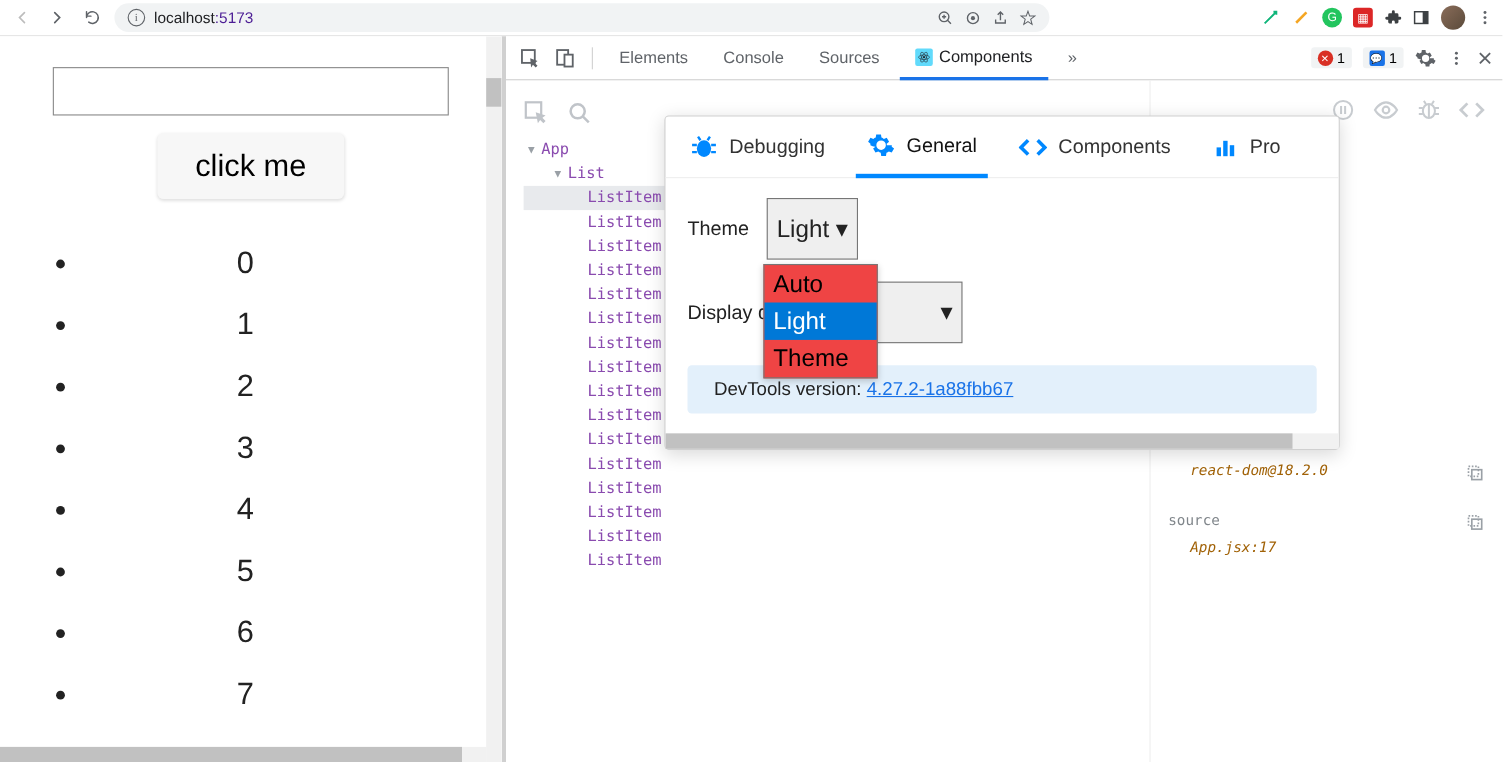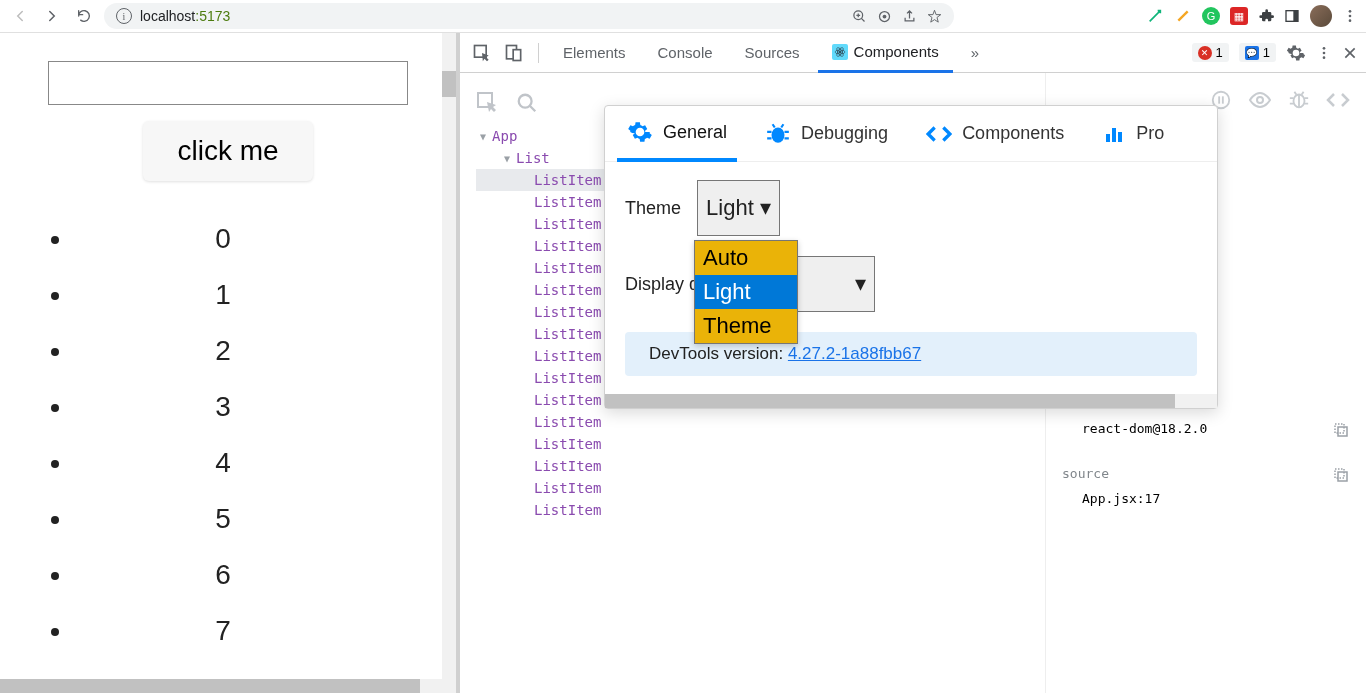--- a/index.html
+++ b/index.html
@@ -5,21 +5,21 @@
 * { margin: 0; padding: 0; box-sizing: border-box; }
 body { font-family: -apple-system, BlinkMacSystemFont, "Segoe UI", Arial, sans-serif; font-size: 13px; background: #fff; width: 1366px; height: 693px; overflow: hidden; position: relative; }
 
 
 .browser-bar { height: 33px; background: #fff; display: flex; align-items: center; padding: 0 8px; gap: 8px; border-bottom: 1px solid #e0e0e0; }
 .nav-btn { width: 24px; height: 24px; display: flex; align-items: center; justify-content: center; color: #5f6368; cursor: pointer; border-radius: 12px; }
 .nav-btn.disabled { color: #bdbdbd; }
 .url-bar { flex: 1; height: 26px; background: #f1f3f4; border-radius: 14px; display: flex; align-items: center; padding: 0 12px; gap: 8px; max-width: 850px; }
 .url-info-icon { width: 16px; height: 16px; border: 1.5px solid #5f6368; border-radius: 50%; display: flex; align-items: center; justify-content: center; font-size: 10px; color: #5f6368; font-family: serif; }
 .url-text { color: #202124; font-size: 14px; }
-.url-text .host { color: #4d7c0f; }
+.url-text .host { color: #4c1d95; }
 .url-right { margin-left: auto; display: flex; gap: 10px; color: #5f6368; align-items: center; }
 .toolbar-right { display: flex; gap: 10px; align-items: center; margin-left: auto; }
 .ext-icon { width: 18px; height: 18px; border-radius: 3px; display: flex; align-items: center; justify-content: center; font-size: 11px; color: #fff; }
 .avatar { width: 22px; height: 22px; border-radius: 50%; background: linear-gradient(135deg,#8a6d5a,#5a4a3a); }
 
 
 .main { display: flex; height: calc(100% - 33px); }
 .left-pane { width: 456px; position: relative; overflow: hidden; background: #fff; }
 .left-content { padding: 20px 24px; position: relative; }
 .text-input { width: 360px; height: 44px; border: 1px solid #888; background: #fff; margin: 8px auto 16px; display: block; }
@@ -53,41 +53,41 @@
 .tree-row { padding: 3px 0 3px 4px; display: flex; align-items: center; gap: 6px; }
 .tree-row.sel { background: #e8eaed; }
 .tree-caret { color: #9aa0a6; font-size: 10px; }
 .tree-indent-1 { padding-left: 28px; }
 .tree-indent-2 { padding-left: 58px; }
 
 .dt-right-pane { flex: 1; position: relative; padding: 12px 16px; color: #5f6368; font-family: Menlo, Consolas, monospace; font-size: 13px; border-left: 1px solid #eee; }
 .rp-toolbar { display:flex; justify-content:flex-end; gap:16px; color:#9aa0a6; margin-bottom:16px; height:30px; align-items:center;}
 .rp-block { margin-top: 30px; }
 .rp-label { color: #80868b; }
-.rp-val { color: #000000; margin-left: 20px; margin-top:10px; display:block; }
+.rp-val { color: #a16207; margin-left: 20px; margin-top:10px; display:block;font-style:italic; }
 .rp-copy { float:right; color:#9aa0a6; }
 
 
 .popover { position: absolute; left: 604px; top: 105px; width: 614px; background: #fff; border: 1px solid #d0d0d0; box-shadow: 0 4px 16px rgba(0,0,0,0.15); border-radius: 4px; z-index: 50; }
 .pop-tabs { display: flex; height: 56px; align-items: center; padding: 0 12px; gap: 18px; border-bottom: 1px solid #eee; }
 .pop-tab { display: flex; align-items: center; gap: 10px; font-size: 18px; color: #333; padding: 0 10px; height: 56px; }
 .pop-tab.active { border-bottom: 4px solid #0088ff; color: #111; margin-bottom:-1px; }
 .pop-icon { color: #0088ff; }
 .pop-body { padding: 18px 20px; font-size: 18px; color: #222; }
 .pop-row { display: flex; align-items: center; gap: 16px; margin-bottom: 20px; }
 .pop-select { font-size: 22px; padding: 14px 8px; border: 1px solid #767676; background: #efefef; position: relative; }
 .pop-check { display: flex; align-items: center; gap: 10px; font-size: 18px; margin-top: 6px; }
 .pop-check input { width: 18px; height: 18px; }
 .pop-version { margin-top: 18px; background: #e3f0fb; padding: 12px 24px; border-radius: 4px; font-size: 17px; }
 .pop-version a { color: #1a73e8; text-decoration: underline; }
 .pop-scrollbar { height: 14px; background: #f1f1f1; position: relative; }
 .pop-scrollbar-thumb { position: absolute; left: 0; width: 570px; height: 14px; background: #c1c1c1; }
 
 
-.dropdown { position: absolute; left: 694px; top: 240px; width: 104px; background: #eab308; border: 1px solid #767676; z-index: 60; box-shadow: 0 2px 6px rgba(0,0,0,.2); }
+.dropdown { position: absolute; left: 694px; top: 240px; width: 104px; background: #ef4444; border: 1px solid #767676; z-index: 60; box-shadow: 0 2px 6px rgba(0,0,0,.2); }
 .dropdown-opt { font-size: 22px; padding: 4px 8px; }
 .dropdown-opt.highlight { background: #0078d7; color: #fff; }
 
 svg { display: block; }
 </style>
 </head>
 <body>
 
 <div class="browser-bar">
   <div class="nav-btn disabled">
@@ -341,36 +341,36 @@
           <span class="rp-label">source</span>
           <span class="rp-val">App.jsx:17</span>
         </div>
       </div>
     </div>
   </div>
 </div>
 
 <div class="popover">
   <div class="pop-tabs">
-    <div class="pop-tab active">
-      <span class="pop-icon">
-          <svg width="26" height="26" viewBox="0 0 24 24" fill="currentColor">
-            <path d="M12 8a4 4 0 1 0 0 8 4 4 0 0 0 0-8zm9 4c0 .4 0 .8-.1 1.2l2 1.6-2 3.4-2.4-1a7 7 0 0 1-2 1.2l-.4 2.6h-4l-.4-2.6a7 7 0 0 1-2-1.2l-2.4 1-2-3.4 2-1.6A7 7 0 0 1 3 12c0-.4 0-.8.1-1.2l-2-1.6 2-3.4 2.4 1a7 7 0 0 1 2-1.2L7.9 3h4l.4 2.6a7 7 0 0 1 2 1.2l2.4-1 2 3.4-2 1.6c.1.4.1.8.1 1.2z"></path>
-          </svg>
-        </span>
-      <span>General</span>
-    </div>
     <div class="pop-tab">
       <span class="pop-icon">
           <svg width="26" height="26" viewBox="0 0 24 24" fill="currentColor">
             <ellipse cx="12" cy="13" rx="6" ry="7"></ellipse>
             <path d="M6 10H2M6 16H2M18 10h4M18 16h4M9 6l-2-3M15 6l2-3" stroke="currentColor" stroke-width="2"></path>
           </svg>
         </span>
       <span>Debugging</span>
+    </div>
+    <div class="pop-tab active">
+      <span class="pop-icon">
+          <svg width="26" height="26" viewBox="0 0 24 24" fill="currentColor">
+            <path d="M12 8a4 4 0 1 0 0 8 4 4 0 0 0 0-8zm9 4c0 .4 0 .8-.1 1.2l2 1.6-2 3.4-2.4-1a7 7 0 0 1-2 1.2l-.4 2.6h-4l-.4-2.6a7 7 0 0 1-2-1.2l-2.4 1-2-3.4 2-1.6A7 7 0 0 1 3 12c0-.4 0-.8.1-1.2l-2-1.6 2-3.4 2.4 1a7 7 0 0 1 2-1.2L7.9 3h4l.4 2.6a7 7 0 0 1 2 1.2l2.4-1 2 3.4-2 1.6c.1.4.1.8.1 1.2z"></path>
+          </svg>
+        </span>
+      <span>General</span>
     </div>
     <div class="pop-tab">
       <span class="pop-icon">
           <svg width="26" height="26" viewBox="0 0 24 24">
             <path d="M8 6l-6 6 6 6M16 6l6 6-6 6" stroke="currentColor" stroke-width="3" fill="none"></path>
           </svg>
         </span>
       <span>Components</span>
     </div>
     <div class="pop-tab">

